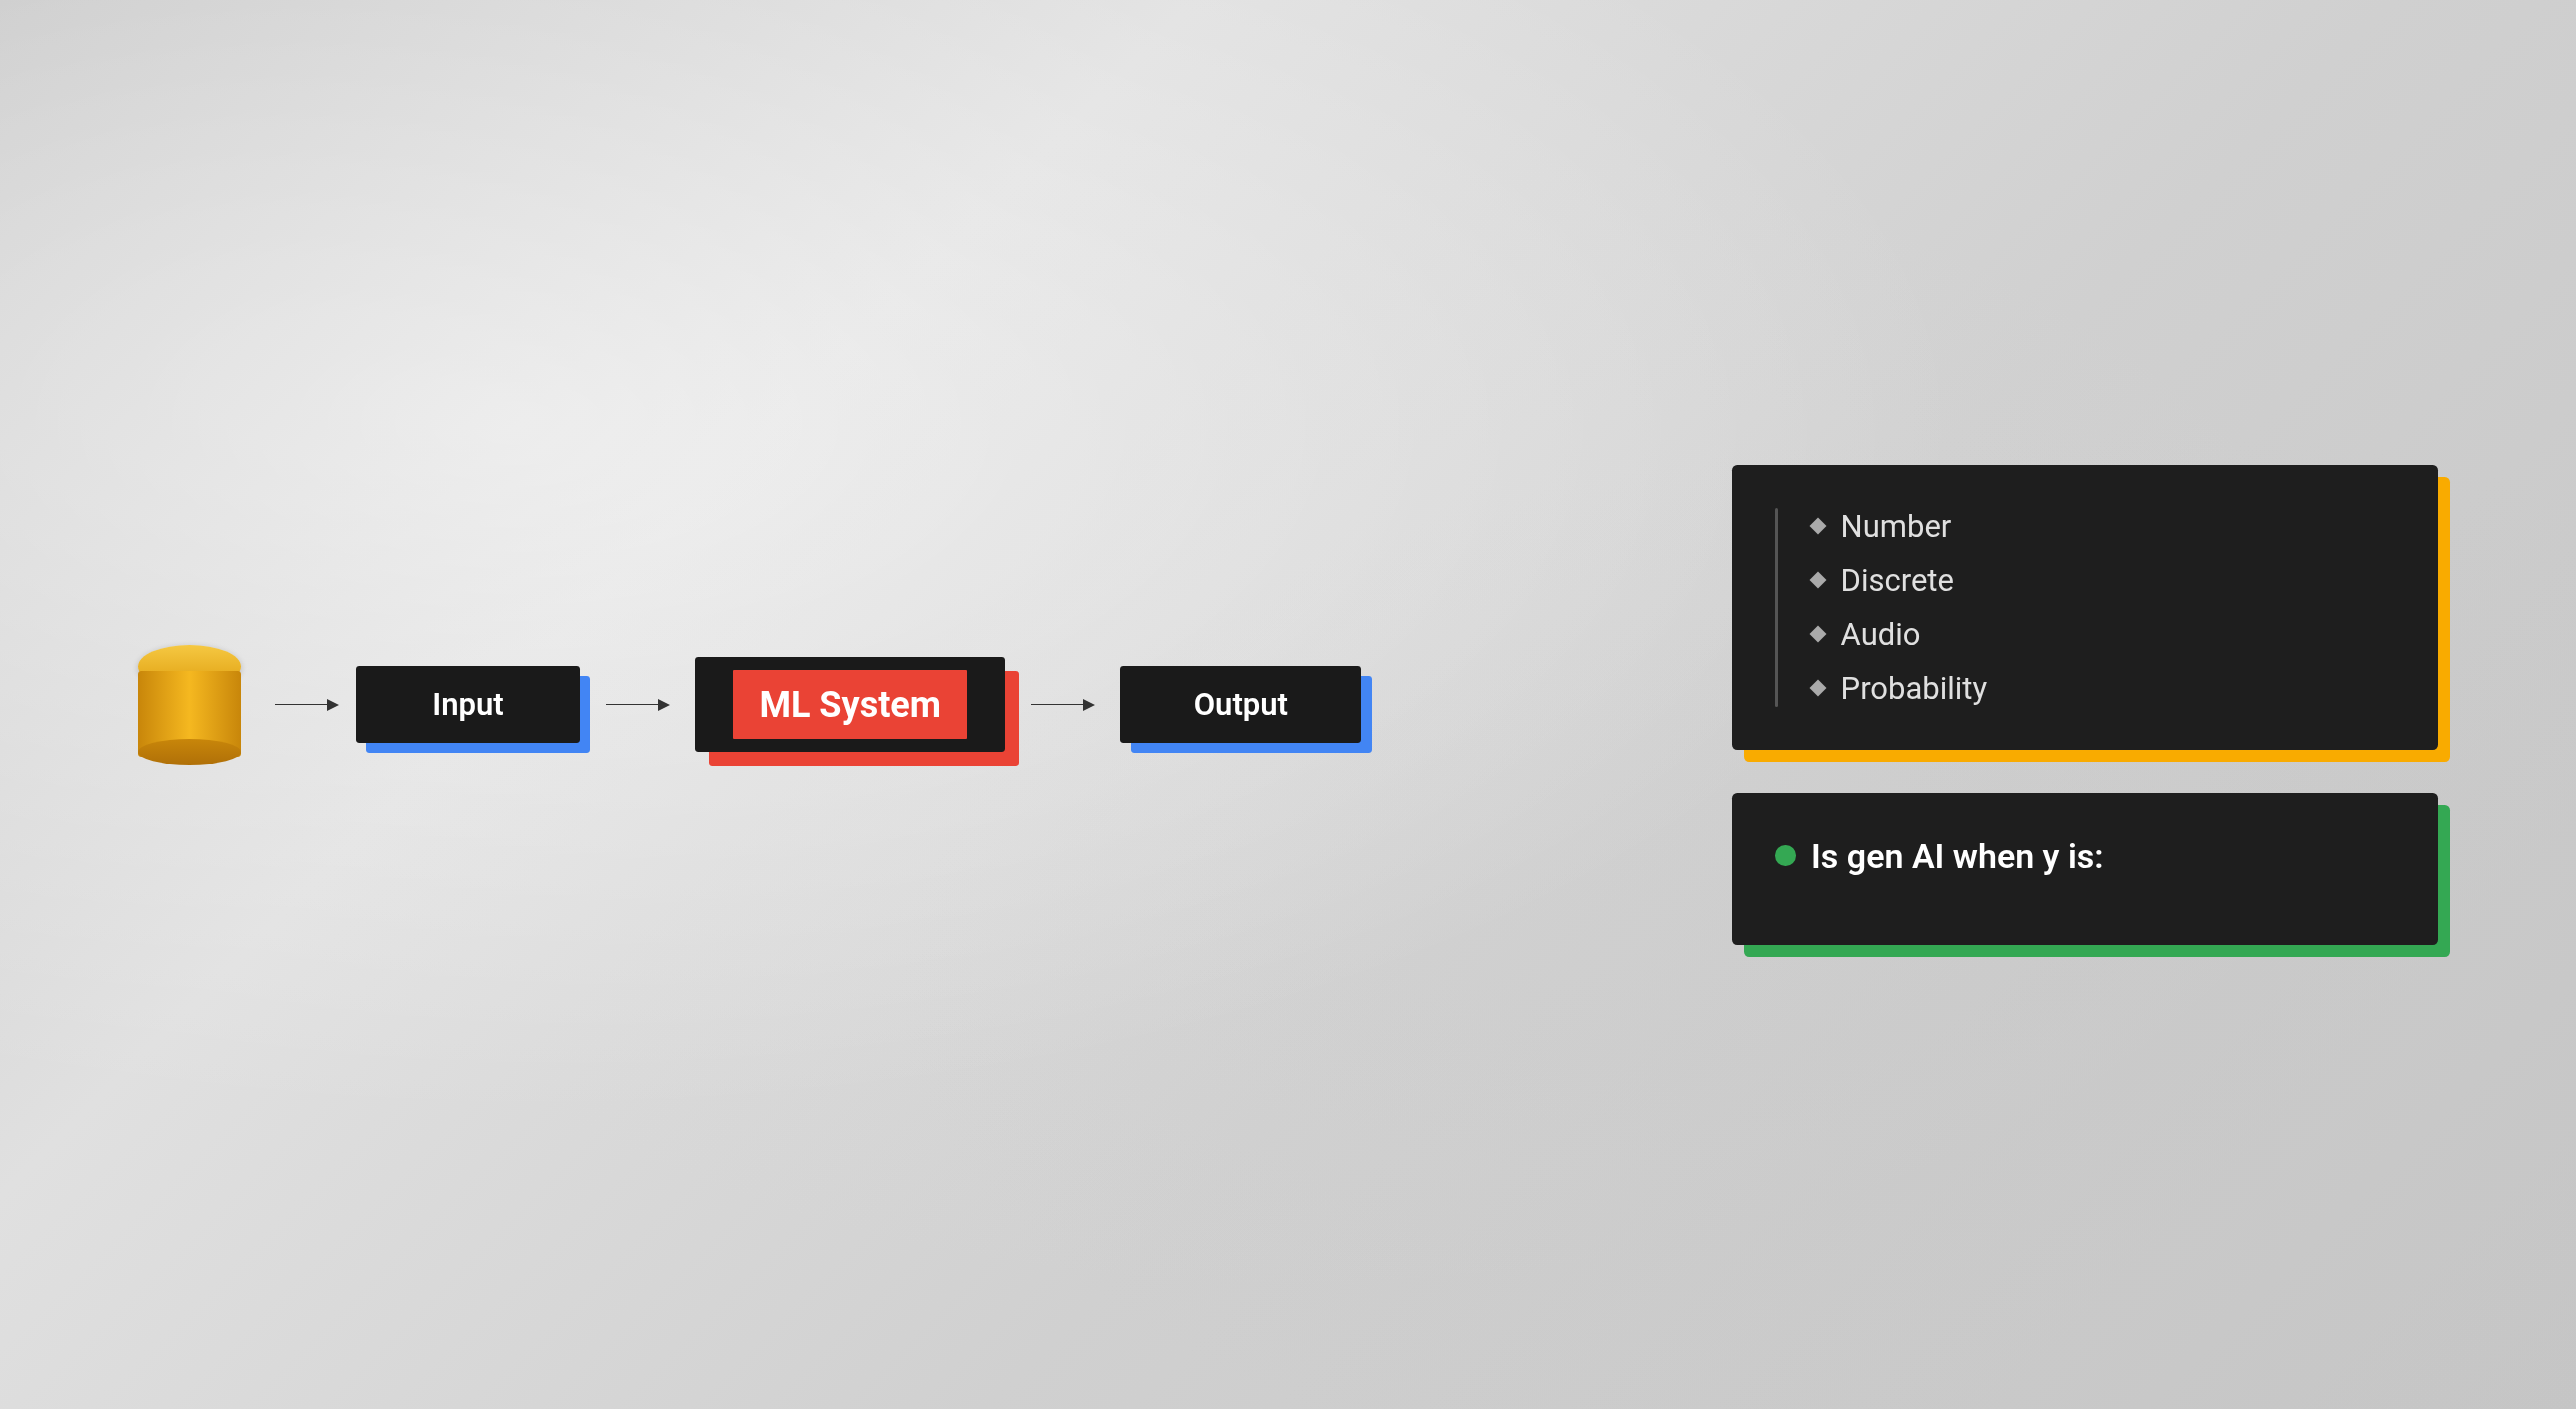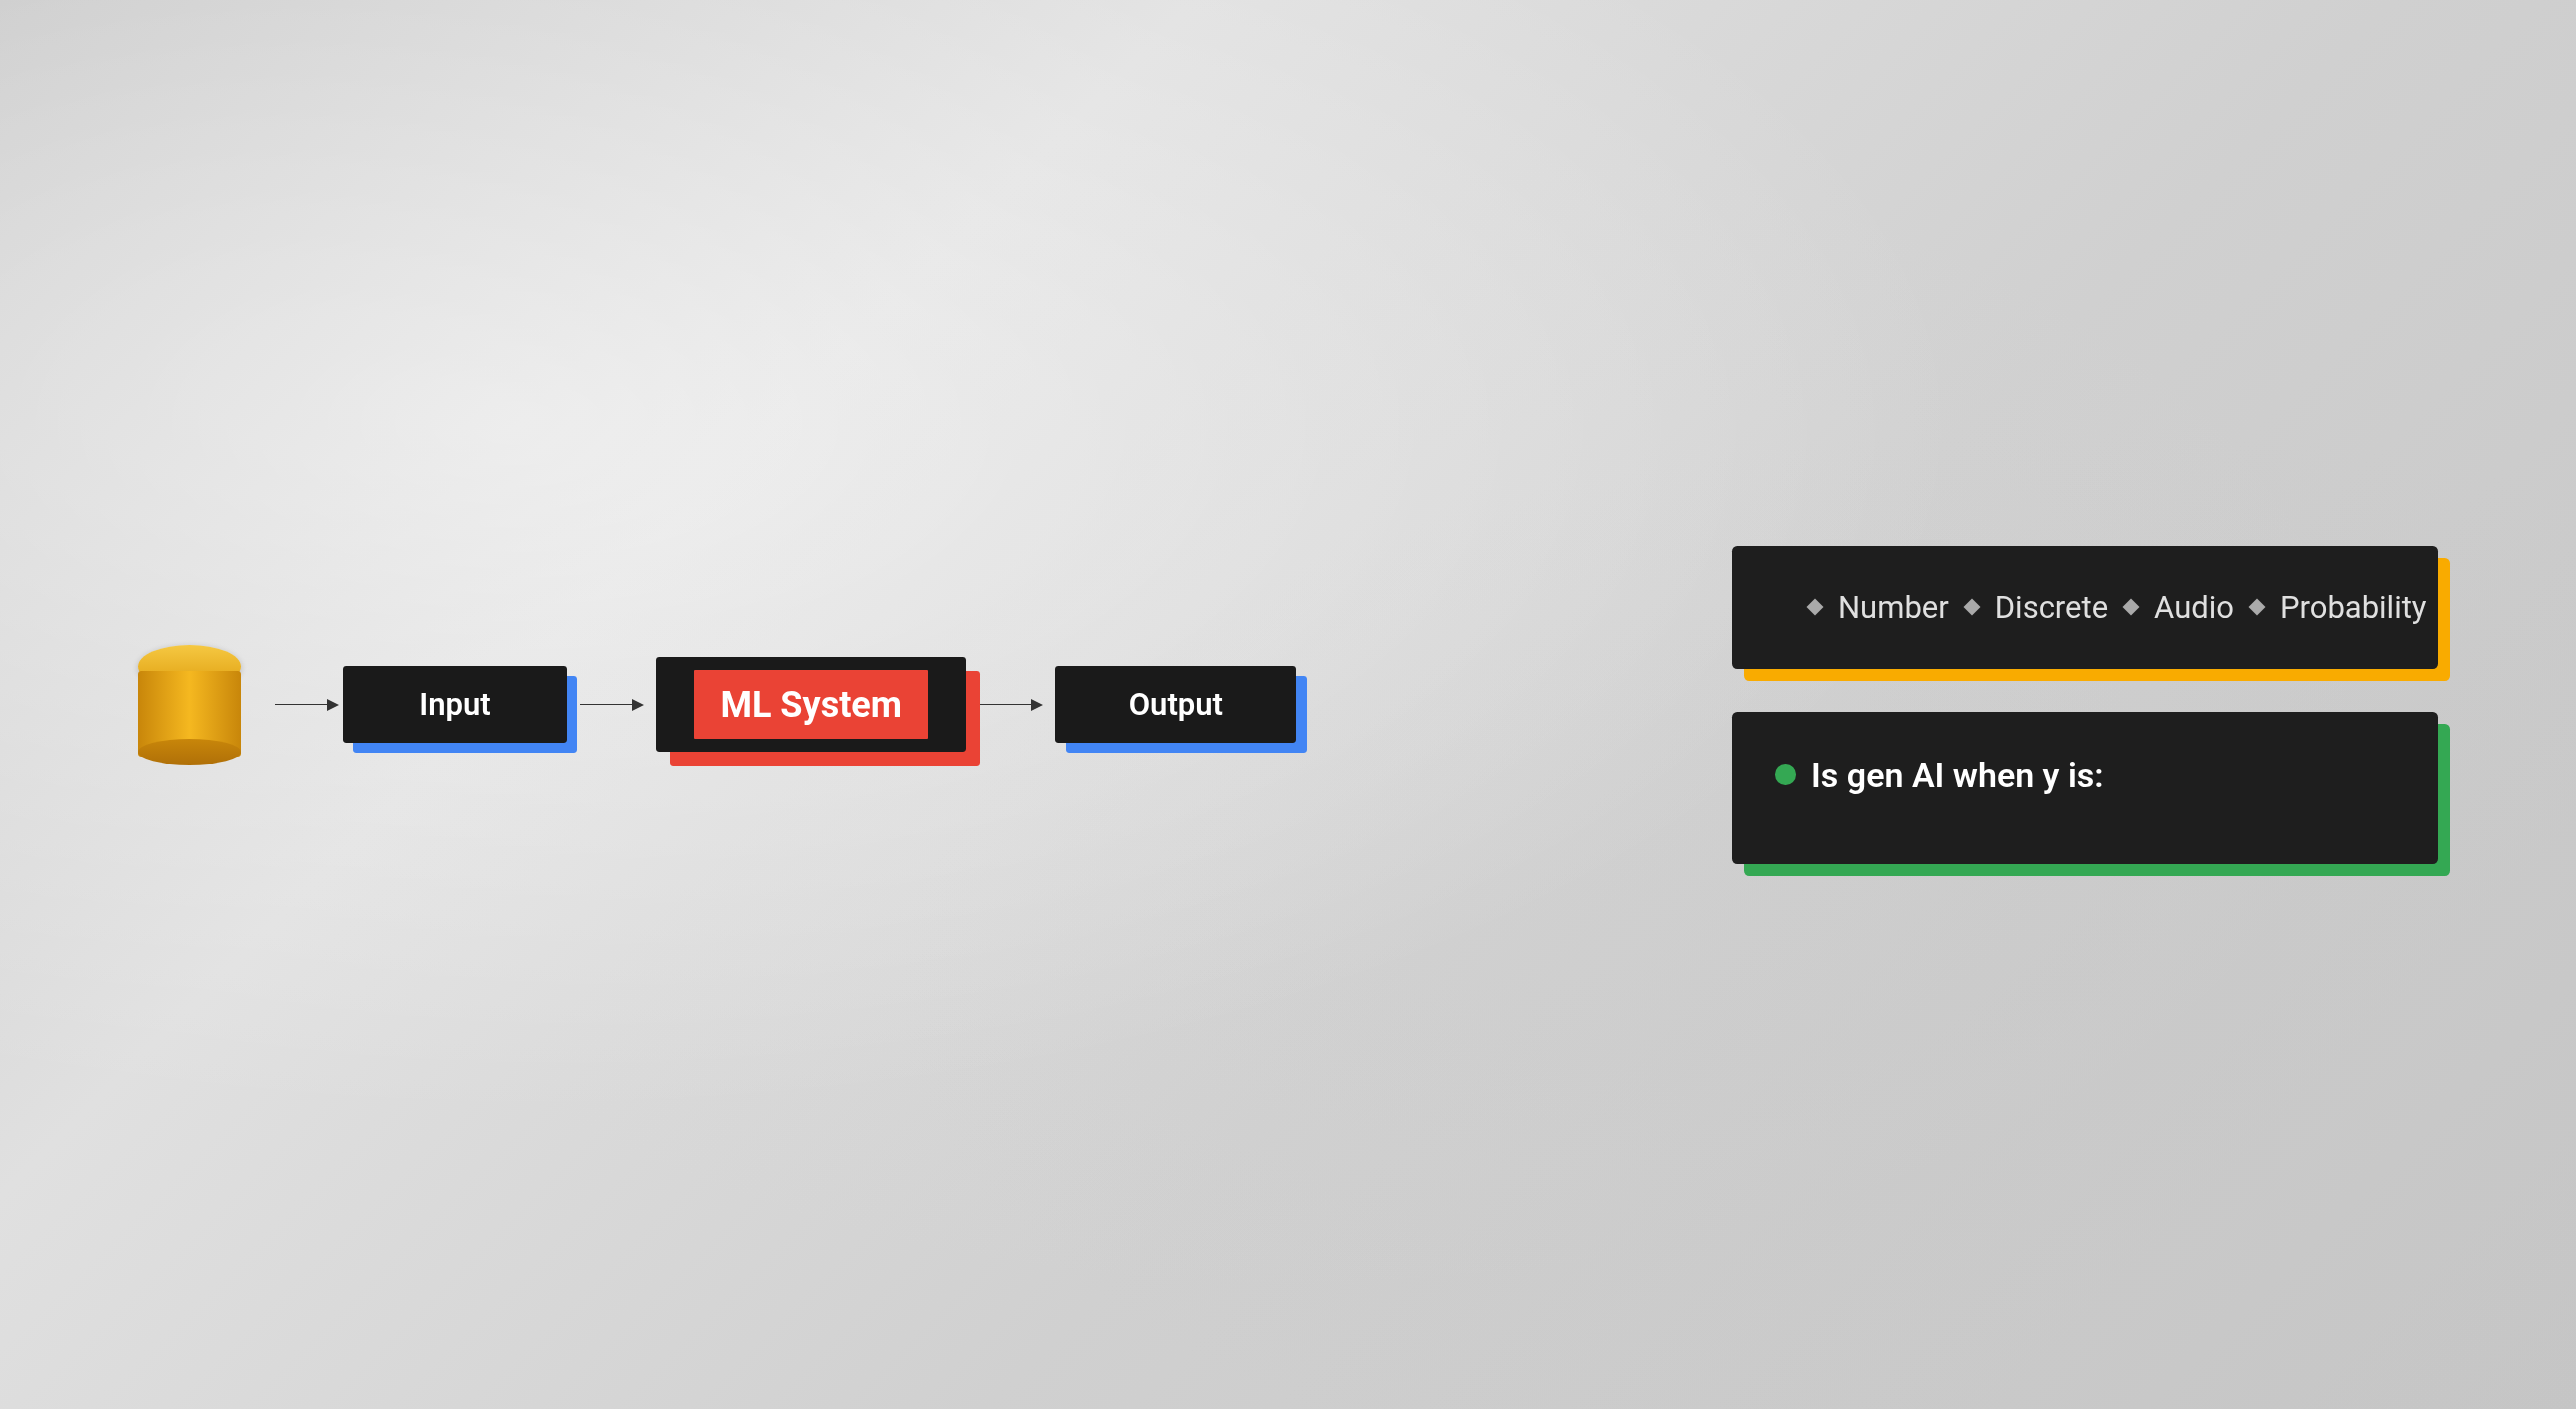--- a/index.html
+++ b/index.html
@@ -98,21 +98,21 @@
       border-top: 6.9px solid transparent;
       border-bottom: 6.9px solid transparent;
       border-left: 12px solid #333;
     }
 
     
     .box-wrapper {
       position: relative;
       display: flex;
       align-items: center;
-      margin: 0 4px;
+      margin: 0 17px;
     }
 
     .box-shadow-blue {
       position: absolute;
       right: -10.3px;
       bottom: -10.3px;
       background: #4285F4;
       border-radius: 3.4px;
     }
 
@@ -251,21 +251,21 @@
 
     .panel-line {
       width: 2.6px;
       background: #555;
       margin-right: 34px;
       border-radius: 1.7px;
     }
 
     .panel-items {
       display: flex;
-      flex-direction: row;
+      flex-direction: column;
       gap: 17px;
     }
 
     .panel-item {
       font-size: 31px;
       display: flex;
       align-items: center;
       gap: 17px;
       color: #e0e0e0;
     }

